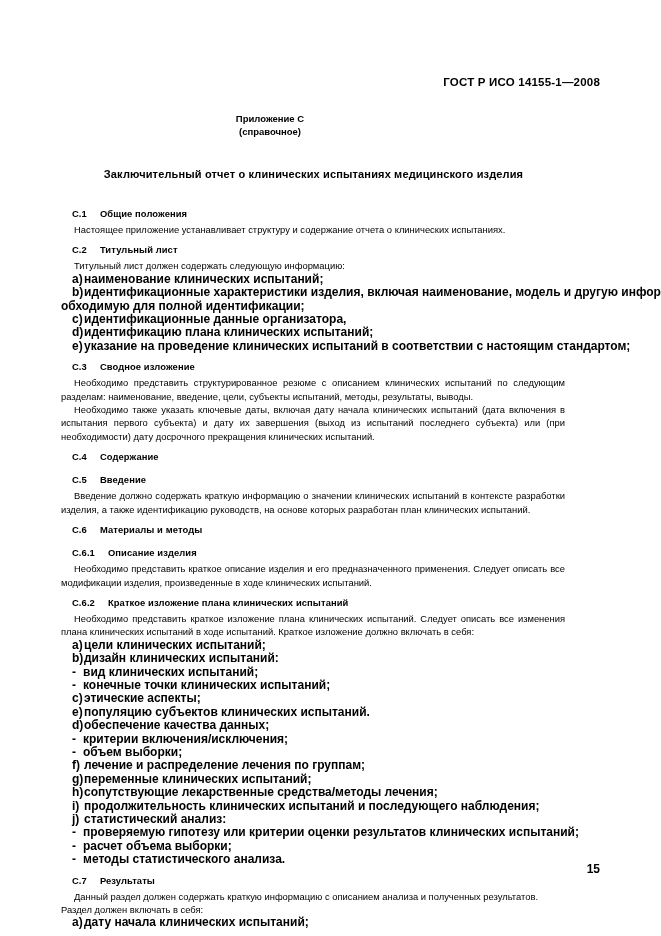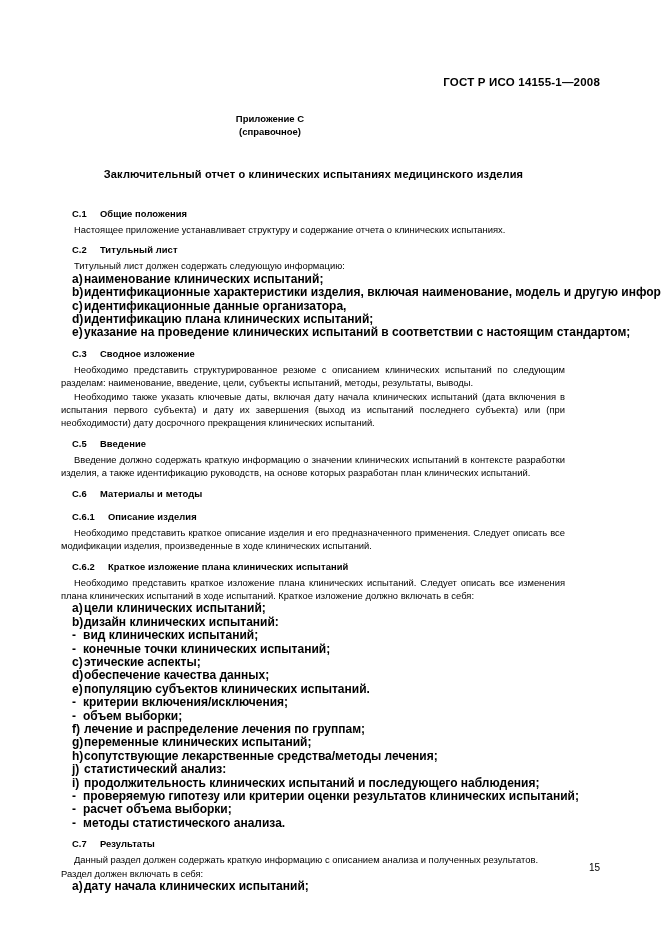--- a/index.html
+++ b/index.html
@@ -106,22 +106,22 @@
     display: inline-block;
     min-width: 12px;
   }
   ul.lst li.dash .mk { min-width: 11px; }
 
   
   .folio {
     position: absolute;
     top: 846px;
     right: 61px;
-    font-size: 10px;
-    font-weight: normal;
+    font-size: 12px;
+    font-weight: bold;
   }
 </style>
 </head>
 <body>
 
 <div class="page">
 
   <div class="doc-header">ГОСТ Р ИСО 14155-1—2008</div>
 
   <div class="annex-caption">
@@ -138,31 +138,35 @@
     </div>
     <p class="para">Настоящее приложение устанавливает структуру и содержание отчета о клинических испытаниях.</p>
 
     <div class="h-sec">
       <span class="num">С.2</span><span>Титульный лист</span>
     </div>
     <p class="para tight">Титульный лист должен содержать следующую информацию:</p>
     <ul class="lst">
       <li><span class="mk">a)</span><span>наименование клинических испытаний;</span></li>
       <li><span class="mk">b)</span><span>идентификационные характеристики изделия, включая наименование, модель и другую информацию, не-</span></li>
+      <li style="padding-left:0"><span>обходимую для полной идентификации;</span></li>
       <li><span class="mk">c)</span><span>идентификационные данные организатора,</span></li>
       <li><span class="mk">d)</span><span>идентификацию плана клинических испытаний;</span></li>
       <li><span class="mk">e)</span><span>указание на проведение клинических испытаний в соответствии с настоящим стандартом;</span></li>
     </ul>
 
     <div class="h-sec">
       <span class="num">С.3</span><span>Сводное изложение</span>
     </div>
     <p class="para">Необходимо представить структурированное резюме с описанием клинических испытаний по следующим разделам: наименование, введение, цели, субъекты испытаний, методы, результаты, выводы.</p>
     <p class="para">Необходимо также указать ключевые даты, включая дату начала клинических испытаний (дата включения в испытания первого субъекта) и дату их завершения (выход из испытаний последнего субъекта) или (при необходимости) дату досрочного прекращения клинических испытаний.</p>
 
+    <div class="h-sec">
+      <span class="num">С.4</span><span>Содержание</span>
+    </div>
 
     <div class="h-sec">
       <span class="num">С.5</span><span>Введение</span>
     </div>
     <p class="para">Введение должно содержать краткую информацию о значении клинических испытаний в контексте разработки изделия, а также идентификацию руководств, на основе которых разработан план клинических испытаний.</p>
 
     <div class="h-sec">
       <span class="num">С.6</span><span>Материалы и методы</span>
     </div>
 
@@ -174,29 +178,29 @@
     <div class="h-sec">
       <span class="num">С.6.2</span><span>Краткое изложение плана клинических испытаний</span>
     </div>
     <p class="para">Необходимо представить краткое изложение плана клинических испытаний. Следует описать все изменения плана клинических испытаний в ходе испытаний. Краткое изложение должно включать в себя:</p>
     <ul class="lst">
       <li><span class="mk">a)</span><span>цели клинических испытаний;</span></li>
       <li><span class="mk">b)</span><span>дизайн клинических испытаний:</span></li>
       <li class="dash"><span class="mk">-</span><span>вид клинических испытаний;</span></li>
       <li class="dash"><span class="mk">-</span><span>конечные точки клинических испытаний;</span></li>
       <li><span class="mk">c)</span><span>этические аспекты;</span></li>
+      <li><span class="mk">e)</span><span>популяцию субъектов клинических испытаний.</span></li>
       <li><span class="mk">d)</span><span>обеспечение качества данных;</span></li>
-      <li><span class="mk">e)</span><span>популяцию субъектов клинических испытаний.</span></li>
       <li class="dash"><span class="mk">-</span><span>критерии включения/исключения;</span></li>
       <li class="dash"><span class="mk">-</span><span>объем выборки;</span></li>
       <li><span class="mk">f)</span><span>лечение и распределение лечения по группам;</span></li>
       <li><span class="mk">g)</span><span>переменные клинических испытаний;</span></li>
       <li><span class="mk">h)</span><span>сопутствующие лекарственные средства/методы лечения;</span></li>
+      <li><span class="mk">i)</span><span>продолжительность клинических испытаний и последующего наблюдения;</span></li>
       <li><span class="mk">j)</span><span>статистический анализ:</span></li>
-      <li><span class="mk">i)</span><span>продолжительность клинических испытаний и последующего наблюдения;</span></li>
       <li class="dash"><span class="mk">-</span><span>проверяемую гипотезу или критерии оценки результатов клинических испытаний;</span></li>
       <li class="dash"><span class="mk">-</span><span>расчет объема выборки;</span></li>
       <li class="dash"><span class="mk">-</span><span>методы статистического анализа.</span></li>
     </ul>
 
     <div class="h-sec">
       <span class="num">С.7</span><span>Результаты</span>
     </div>
     <p class="para tight">Данный раздел должен содержать краткую информацию с описанием анализа и полученных результатов.</p>
     <p class="para tight" style="text-indent:0">Раздел должен включать в себя:</p>

